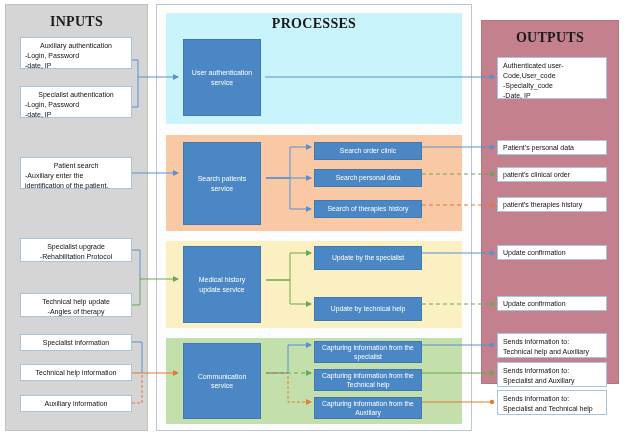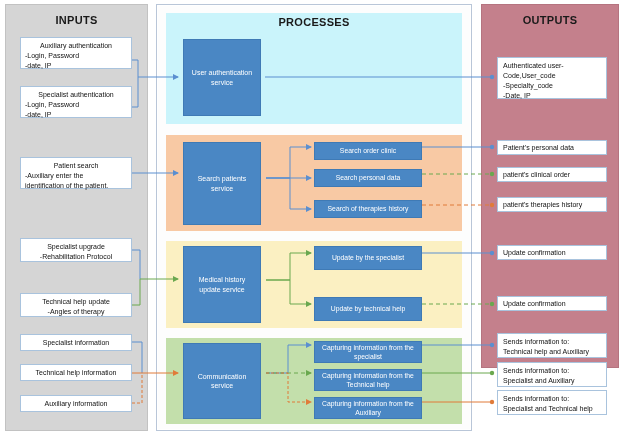--- a/index.html
+++ b/index.html
@@ -20,30 +20,31 @@
     border:1px solid #c2c2c2;
   }
   #processes-outer{
     left:156px;top:4px;width:316px;height:427px;
     background:#fdfdfd;
     border:1px solid #b9c6d8;
     box-shadow:inset 0 0 0 1px #ffffff;
     padding-left:8px;
   }
   #outputs-panel{
-    left:481px;top:4px;width:138px;height:364px;
+    left:481px;top:20px;width:138px;height:364px;
     background:#c4808c;
     border:1px solid #b57480;
   }
 
   .panel-title{
     position:absolute;left:0;right:0;top:9px;
     text-align:center;
-    font-size:11px;font-weight:bold;color:#1a1a1a;
+    font-size:14px;font-weight:bold;color:#1a1a1a;
     letter-spacing:.3px;
+    font-family:Liberation Serif, serif;
   }
   #processes-outer .panel-title{top:11px;z-index:6;}
 
   
   .band{position:absolute;box-sizing:border-box;}
   #band-auth{left:9px;top:8px;width:296px;height:111px;background:#caf4fb;}
   #band-search{left:9px;top:130px;width:296px;height:96px;background:#f8c9a4;}
   #band-history{left:9px;top:236px;width:296px;height:87px;background:#fbf0c2;}
   #band-comm{left:9px;top:333px;width:296px;height:86px;background:#c3dfab;}
 

